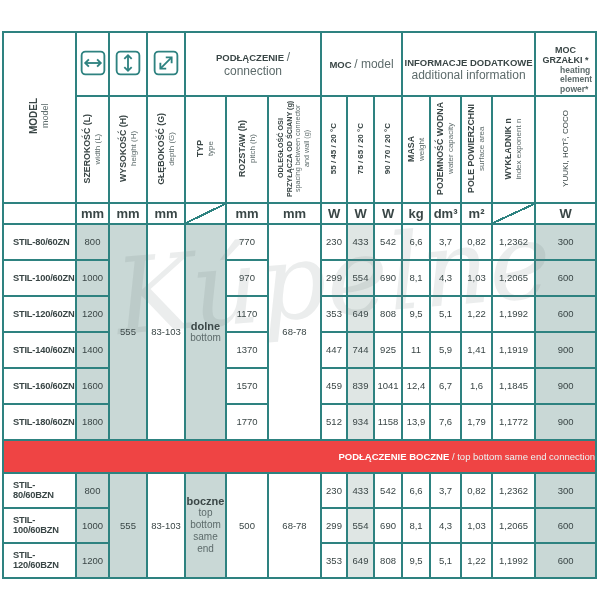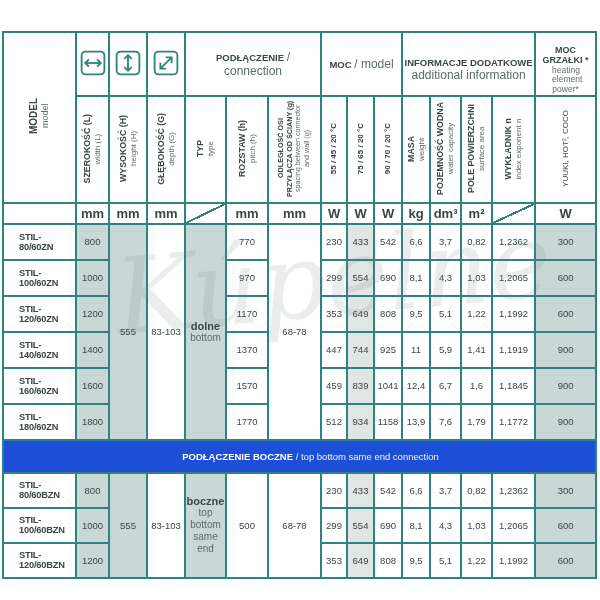--- a/index.html
+++ b/index.html
@@ -20,21 +20,21 @@
     font-size:9.5px; font-weight:400;
     overflow:hidden;
   }
   .shade1 { background:#c9d8d6 !important; }
   .shade2 { background:#dfe6e4 !important; }
 
   
   .gpl { font-weight:700; font-size:9.5px; color:#3a4646;margin-top:12px; }
   .gen { font-weight:400; font-size:12px; color:#5d6b6b; }
   .heater-grp .gpl { font-size:9px; display:block; line-height:1.15; padding:0 4px; }
-  .heater-grp .gen { font-size:8.5px; display:block; line-height:1.15; padding:0 16px; }
+  .heater-grp .gen { font-size:8.5px; display:block; line-height:1.15; padding:0 24px;font-weight:bold; }
 
   
   .vwrap {
     writing-mode:vertical-rl; transform:rotate(180deg);
     display:inline-block; max-height:101px; line-height:1.2;
   }
   .vwrap .pl { display:block; font-weight:700; font-size:8.8px; color:#3a4646; }
   .vwrap .en { display:block; font-weight:400; font-size:8px; color:#5d6b6b; }
   .cell-model-h .vwrap { max-height:155px; }
   .cell-model-h .pl { font-size:10px; }
@@ -50,27 +50,27 @@
 
   
   tr.h3 td { height:19px; font-weight:700; font-size:13px; }
   td.diag {
     background:linear-gradient(to bottom right,
       #ffffff calc(50% - 1px), #2e8280 calc(50% - 1px),
       #2e8280 calc(50% + 1px), #ffffff calc(50% + 1px));
   }
 
   
-  td.modelcell { text-align:left; padding-left:15px; font-weight:600; font-size:9.3px; letter-spacing:-0.2px; }
+  td.modelcell { text-align:left; padding-left:9px; font-weight:600; font-size:9.3px; letter-spacing:-0.2px; }
   td.typecell .tb { font-weight:700; font-size:11px; }
   td.typecell .ts { font-weight:400; font-size:10px; color:#5d6b6b; line-height:1.2; }
 
   
   tr.band-row td {
-    background:#1d4ed8; color:#ffffff; text-align:center;
+    background:#ef4444; color:#ffffff; text-align:right;
     padding-left:22px; font-size:9.5px; height:31px;
   }
   tr.band-row .band-bold { font-weight:700; color:#ffffff; }
   tr.band-row .band-en { font-weight:400; color:#eaf4f3; }
 
   
   .watermark {
     position:absolute; left:115px; top:218px; z-index:5;
     font-family:"DejaVu Serif", serif; font-style:italic;
     font-size:105px; color:rgba(110,125,130,0.14);

